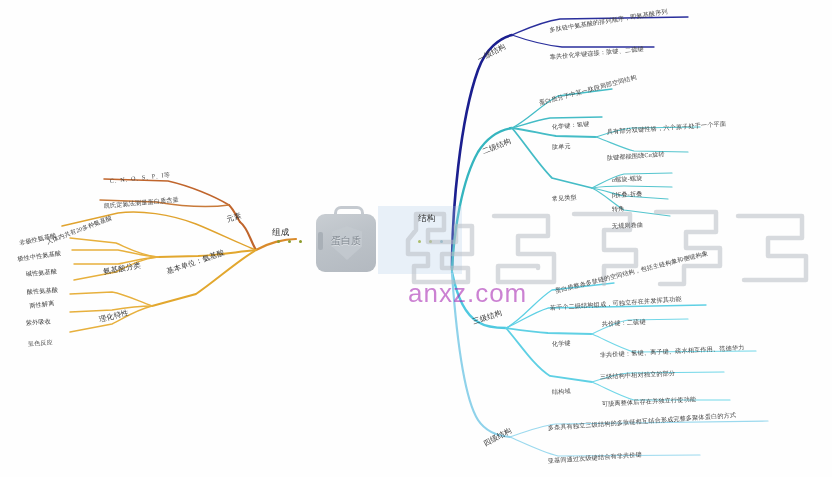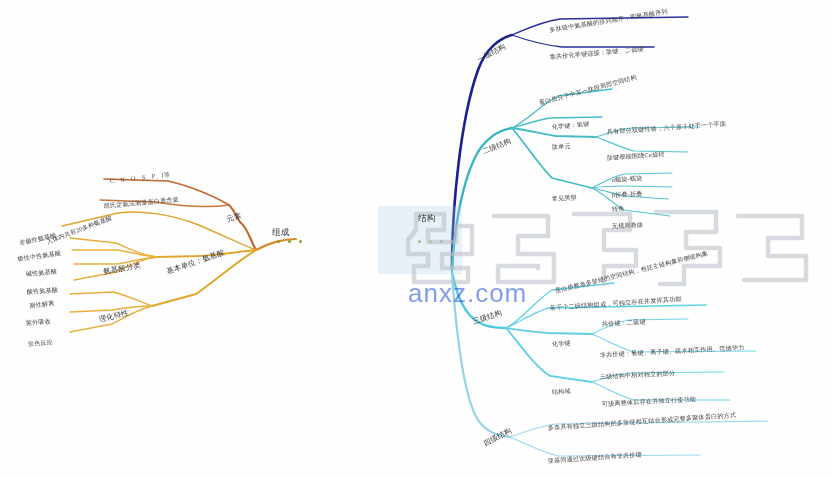--- a/index.html
+++ b/index.html
@@ -57,21 +57,21 @@
     position:absolute;left:378px;top:206px;width:84px;height:68px;
     background:rgba(176,206,232,0.28);
   }
 
   
   #wm{position:absolute;left:398px;top:196px;width:420px;height:110px;opacity:.55;}
   #wm svg{width:100%;height:100%;}
   #wm .wtxt{
     position:absolute;left:10px;top:82px;
     font-family:"Liberation Sans",sans-serif;
-    font-size:26px;color:#1d4ed8;letter-spacing:1px;
+    font-size:26px;color:#a21caf;letter-spacing:1px;
   }
 
   .dot{position:absolute;width:3.2px;height:3.2px;border-radius:50%;}
 </style>
 </head>
 <body>
 
 <div id="canvas">
 
   <svg class="lines" viewBox="0 0 832 477">
@@ -147,20 +147,27 @@
   </svg>
 
   <div class="dot" style="left:277px;top:240px;background:#8c9b2a;"></div>
   <div class="dot" style="left:288px;top:240px;background:#8c9b2a;"></div>
   <div class="dot" style="left:299px;top:240px;background:#8c9b2a;"></div>
   <div class="dot" style="left:418px;top:240px;background:#a9b83a;"></div>
   <div class="dot" style="left:429px;top:240px;background:#a9b83a;"></div>
   <div class="dot" style="left:440px;top:240px;background:#6ab0c8;"></div>
 
   <div id="center-panel"></div>
+  <div id="center-node">
+    <div class="handle"></div>
+    <div class="case"></div>
+    <div class="latch"></div>
+    <div class="shield"></div>
+    <div class="caption">蛋白质</div>
+  </div>
 
   <div id="wm">
     <svg viewBox="0 0 420 110">
       <g fill="none" stroke="#b9bec4" stroke-width="4.5" stroke-linejoin="round" stroke-linecap="round">
         <path d="M18,34 L18,18 L46,18 L46,34 L30,34 L30,46 L58,46 L58,30 L74,30 L74,58 L44,58 L44,72 L70,72 L70,86 L16,86 L16,70 L30,70 L30,58 L10,58 L10,44 Z"></path>
         <path d="M96,20 L150,20 L150,40 L120,40 L120,58 L156,58 L156,86 L100,86 L100,70 L140,70 L140,72"></path>
         <path d="M176,18 L232,18 L232,34 L206,34 L206,54 L238,54 L238,70 L206,70 L206,88"></path>
         <path d="M258,16 L318,16 L318,36 L288,36 L288,52 L322,52 L322,70 L286,70 L286,88 L262,88"></path>
         <path d="M340,20 L404,20 L404,42 L370,42 L370,60 L408,60 L408,84 L346,84"></path>
       </g>

